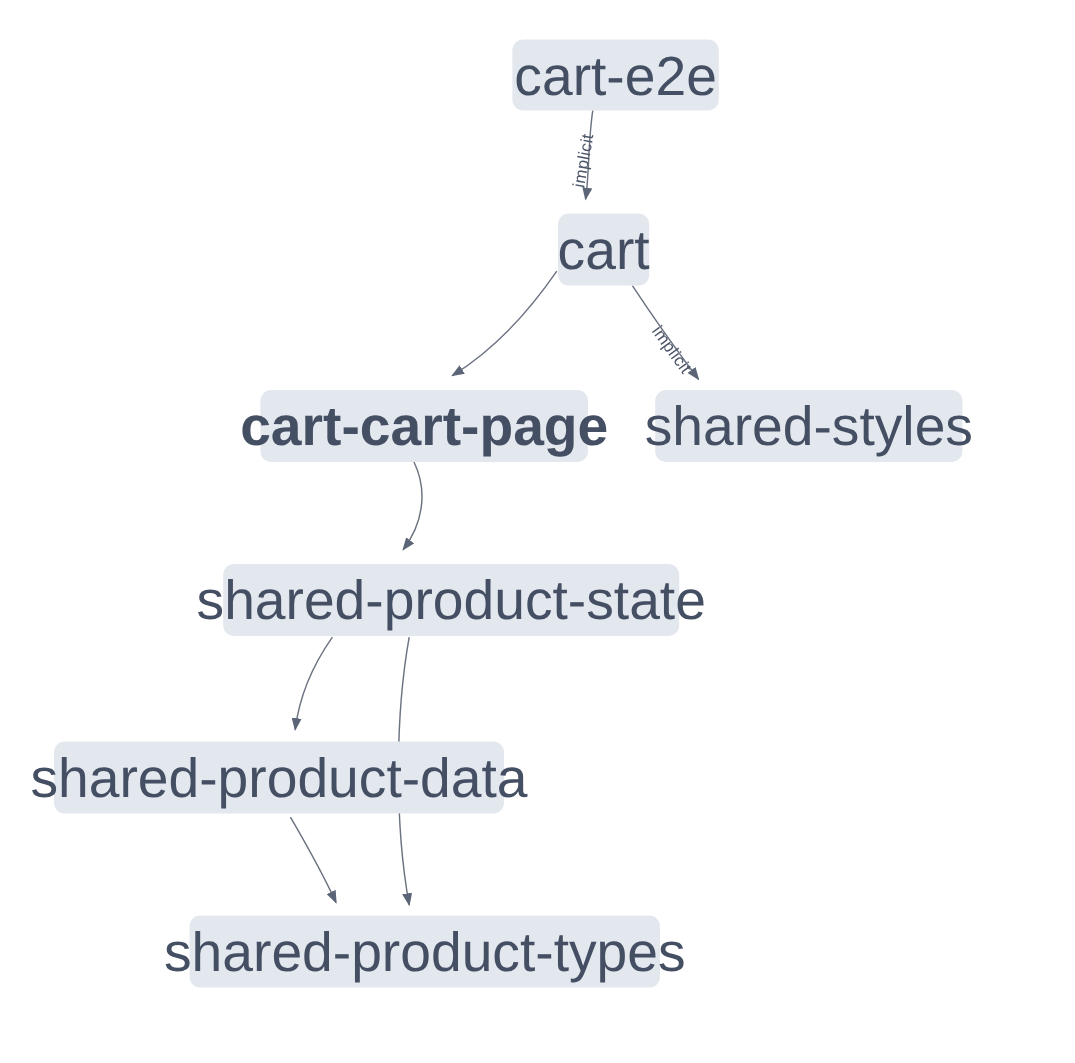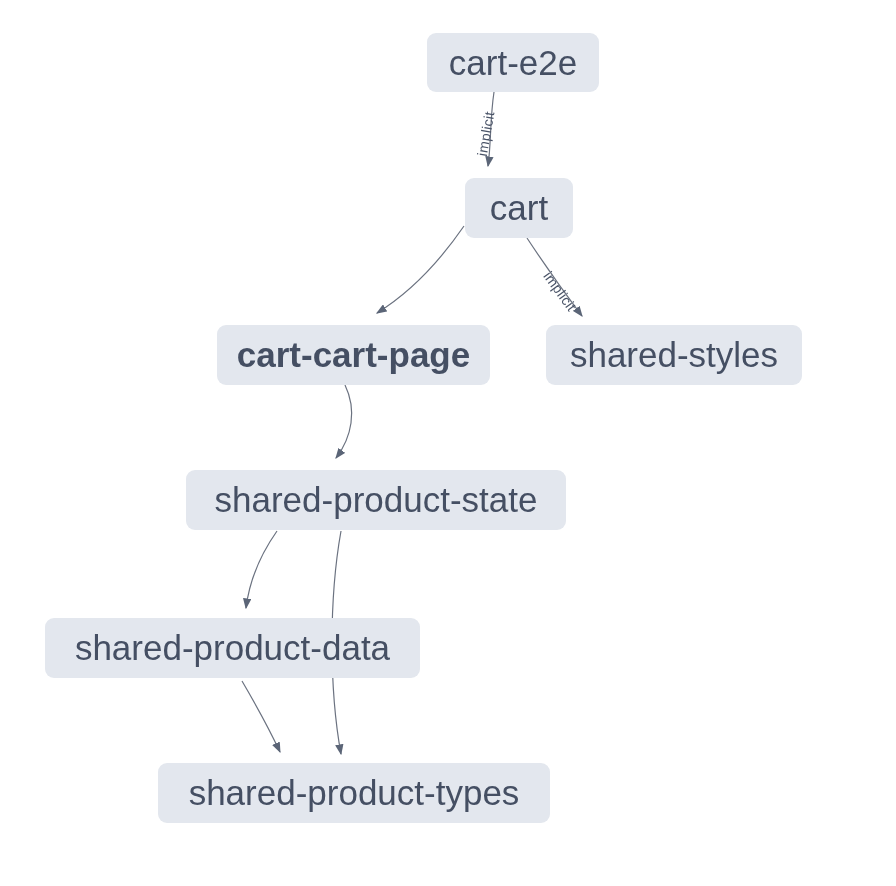--- a/index.html
+++ b/index.html
@@ -34,21 +34,21 @@
     letter-spacing: 0.3px;
   }
   .node {
     position: absolute;
     box-sizing: border-box;
     background: var(--node-fill, #e3e7ee);
     border-radius: 9px;
     display: flex;
     align-items: center;
     justify-content: center;
-    font-size: 35px;
+    font-size: 46px;
     font-weight: 400;
     color: var(--node-text-color, #454f63);
     white-space: nowrap;
     cursor: pointer;
   }
 </style>
 </head>
 <body>
 
 <div class="stage">
@@ -74,21 +74,21 @@
 
     <path class="edge" marker-end="url(#arrow)" d="M 242,681 Q 266,722 280,752"></path>
 
     <text class="edge-label" transform="translate(487,134) rotate(-80)">implicit</text>
 
     <text class="edge-label" transform="translate(559,292) rotate(54)">implicit</text>
   </svg>
 
   <div class="node" style="left:427px; top:33px;  width:172px; height:59px;">cart-e2e</div>
 
-  <div class="node" style="left:465px; top:178px; width:108px;  height:60px;">cart</div>
+  <div class="node" style="left:465px; top:178px; width:76px;  height:60px;">cart</div>
 
   <div class="node" style="left:217px; top:325px; width:273px; height:60px;font-weight:bold;">cart-cart-page</div>
 
   <div class="node" style="left:546px; top:325px; width:256px; height:60px;">shared-styles</div>
 
   <div class="node" style="left:162px; top:470px; width:380px; height:60px;margin-left:24px;">shared-product-state</div>
 
   <div class="node" style="left:45px;  top:618px; width:375px; height:60px;">shared-product-data</div>
 
   <div class="node" style="left:158px; top:763px; width:392px; height:60px;">shared-product-types</div>

